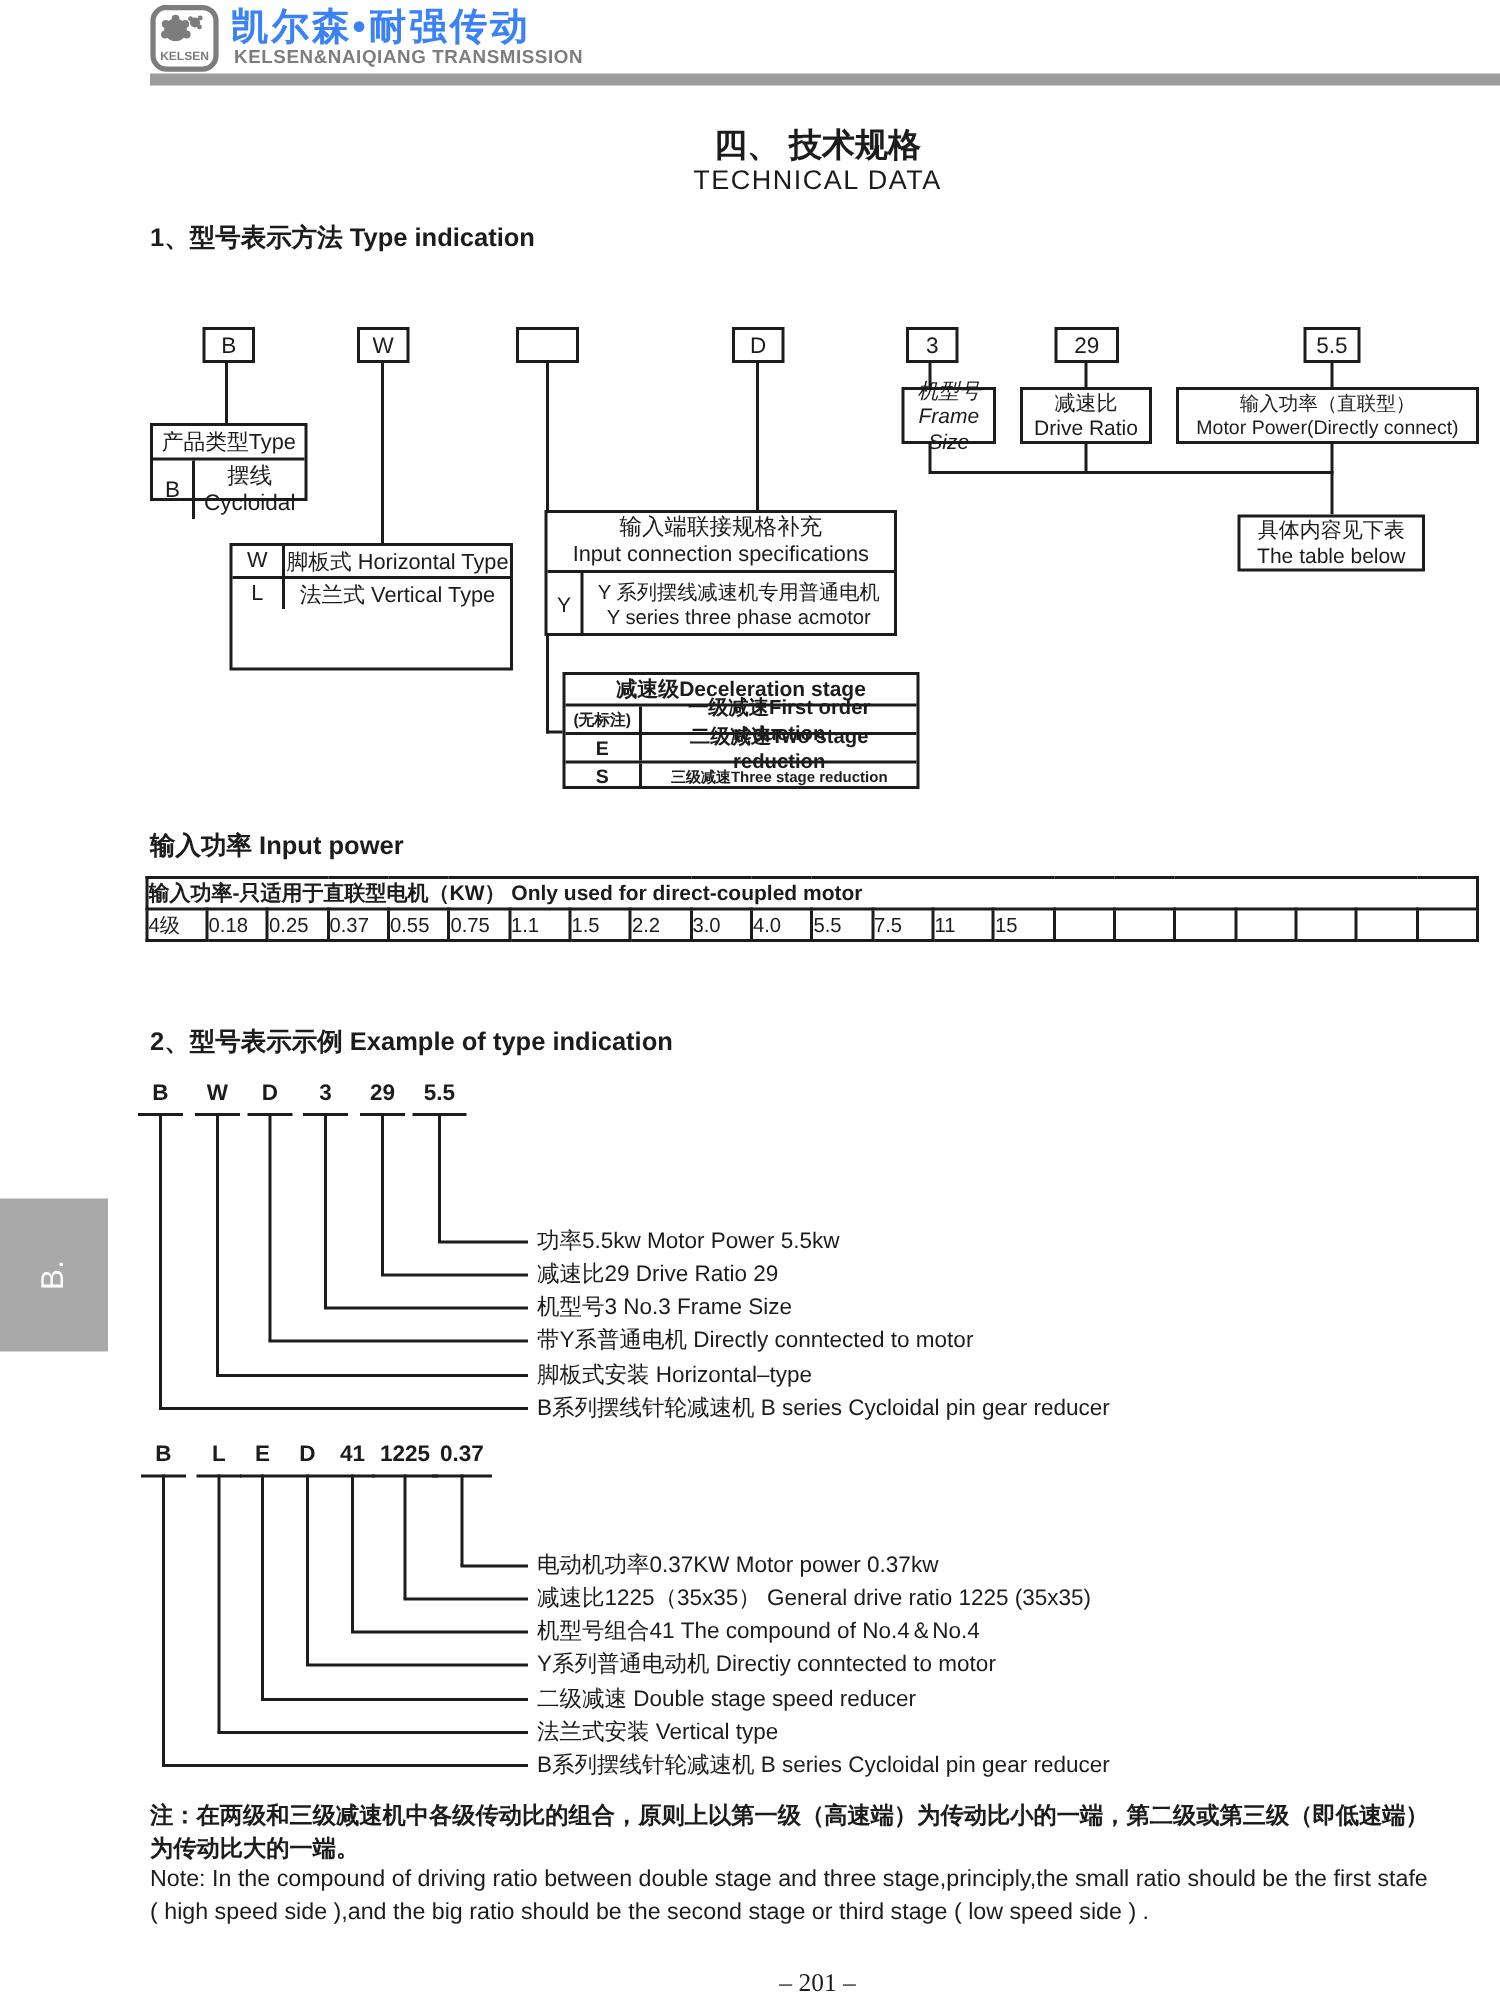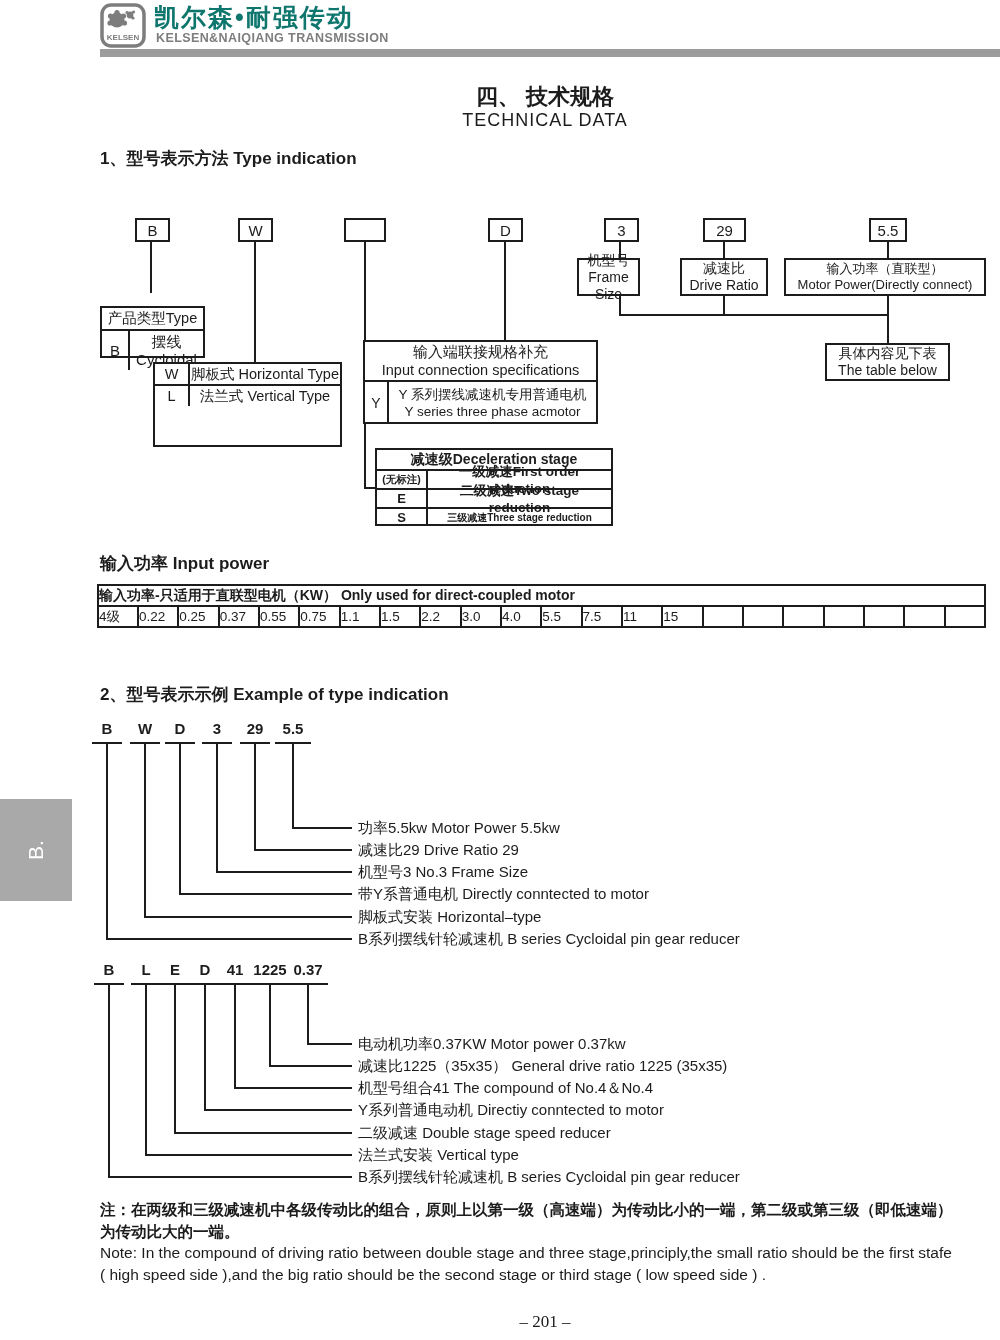--- a/index.html
+++ b/index.html
@@ -6,21 +6,21 @@
   #page { position:relative; width:1000px; height:1340px; background:#ffffff;
           font-family:"Liberation Sans","DejaVu Sans",sans-serif; color:#1c1c1c; overflow:hidden; }
   .abs { position:absolute; }
   .vl  { position:absolute; width:2px;  background:#1c1c1c; }
   .hl  { position:absolute; height:2px; background:#1c1c1c; }
   .bx  { position:absolute; border:2px solid #1c1c1c; box-sizing:border-box; background:#fff; }
   .cc  { display:flex; align-items:center; justify-content:center; text-align:center; }
   .row { display:flex; }
   .codebox { font-size:15px; }
   .lbl2 { line-height:17px; font-size:14px; }
-  .brand-cn { font-size:25px; font-weight:bold; color:#0f766e; letter-spacing:2px; }
+  .brand-cn { font-size:25px; font-weight:bold; color:#3b82f6; letter-spacing:2px; }
   .brand-en { font-size:12.5px; font-weight:bold; color:#7d7d7d; letter-spacing:0.4px; }
   .graybar { position:absolute; background:#9c9c9c; }
   .title-cn { font-size:22px; font-weight:bold; text-align:center; }
   .title-en { font-size:18px; text-align:center; letter-spacing:1px; }
   .sec-h { font-size:17px; font-weight:bold; }
   .ccell { border-right:2px solid #1c1c1c; display:flex; align-items:center; justify-content:center; }
   .fcell { flex:1; display:flex; align-items:center; justify-content:center; text-align:center; }
   #power-table { position:absolute; left:97px; top:584px; width:889px;
                  border-collapse:collapse; table-layout:fixed; font-size:13.5px; }
   #power-table td { border:2px solid #1c1c1c; height:19px; text-align:left; padding:0; overflow:hidden; }
@@ -82,21 +82,21 @@
   <div class="vl" style="left:504px;top:242px;height:98px;"></div>
   <div class="vl" style="left:619px;top:242px;height:16px;"></div>
   <div class="vl" style="left:723px;top:242px;height:16px;"></div>
   <div class="vl" style="left:887px;top:242px;height:16px;"></div>
   <div class="vl" style="left:619px;top:296px;height:18px;"></div>
   <div class="vl" style="left:723px;top:296px;height:18px;"></div>
   <div class="vl" style="left:887px;top:296px;height:18px;"></div>
   <div class="hl" style="left:619px;top:314px;width:270px;"></div>
   <div class="vl" style="left:887px;top:314px;height:29px;"></div>
 
-  <div class="bx cc lbl2" style="left:577px;top:258px;width:63px;height:38px;">
+  <div class="bx cc lbl2" style="left:601px;top:258px;width:63px;height:38px;font-style:italic;">
     <div>
         <div>机型号</div>
          <div>Frame Size</div>
       </div>
   </div>
   <div class="bx cc lbl2" style="left:680px;top:258px;width:88px;height:38px;">
     <div>
         <div>减速比</div>
          <div>Drive Ratio</div>
       </div>
@@ -108,21 +108,21 @@
       </div>
   </div>
 
   <div class="bx cc lbl2" style="left:825px;top:343px;width:125px;height:38px;">
     <div>
         <div>具体内容见下表</div>
          <div>The table below</div>
       </div>
   </div>
 
-  <div class="bx" style="left:100px;top:306px;width:105px;height:52px;">
+  <div class="bx" style="left:100px;top:282px;width:105px;height:52px;">
     <div class="cc" style="height:21px;font-size:14.5px;border-bottom:2px solid #1c1c1c;">产品类型Type</div>
     <div class="row" style="height:39px;">
       <div class="ccell" style="width:26px;font-size:15px;">B</div>
       <div class="fcell" style="font-size:15px;line-height:18px;">
         <div>
             <div>摆线</div>
              <div>Cycloidal</div>
           </div>
       </div>
     </div>
@@ -179,21 +179,21 @@
     <colgroup>
         <col style="width:40px">
         <col span="21">
       </colgroup>
     <tbody>
         <tr>
           <td colspan="22" class="th">输入功率-只适用于直联型电机（KW） Only used for direct-coupled motor</td>
         </tr>
     <tr>
       <td class="rowlab">4级</td>
-      <td>0.22</td>
+      <td>0.18</td>
       <td>0.25</td>
       <td>0.37</td>
       <td>0.55</td>
       <td>0.75</td>
       <td>1.1</td>
       <td>1.5</td>
       <td>2.2</td>
       <td>3.0</td>
       <td>4.0</td>
       <td>5.5</td>

